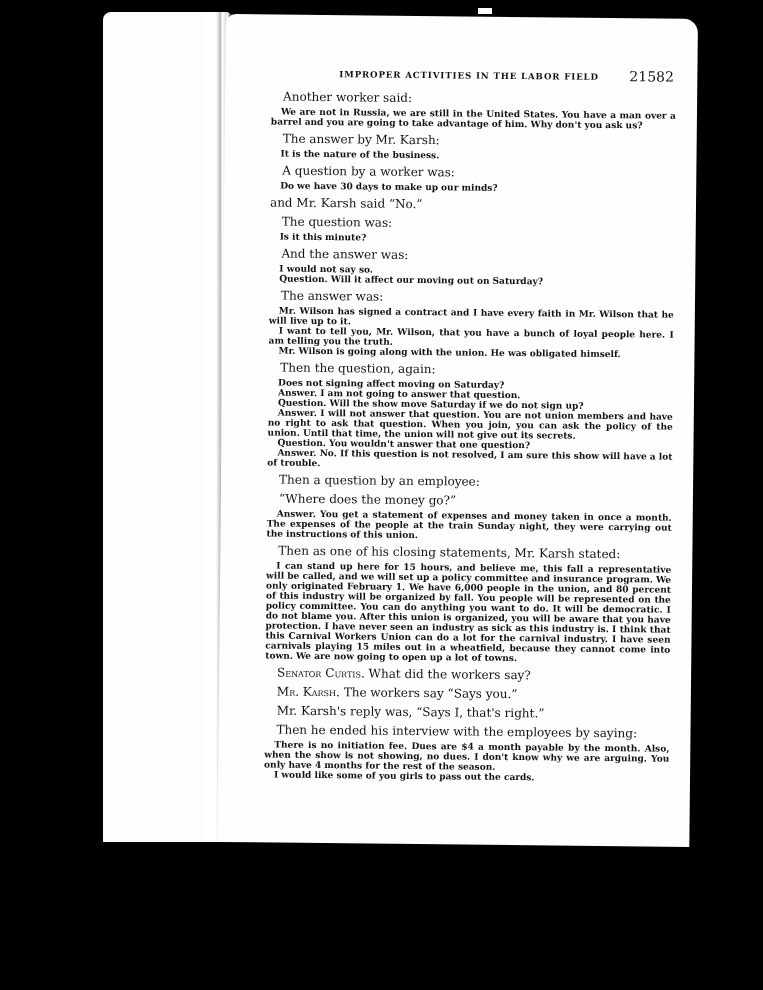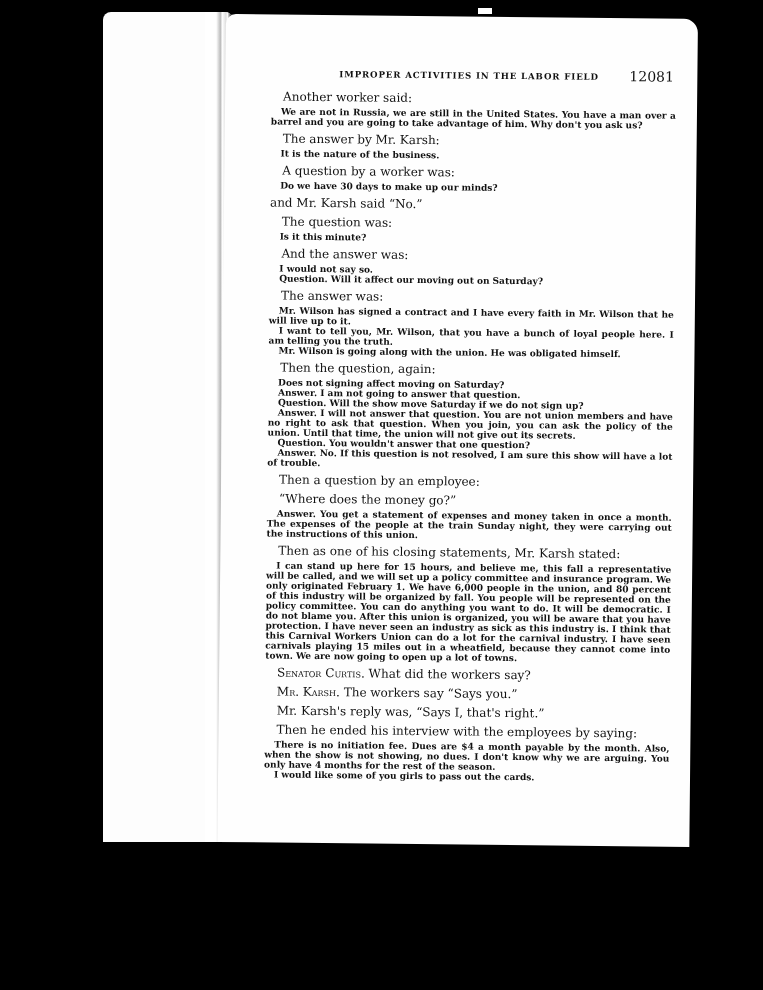--- a/index.html
+++ b/index.html
@@ -29,21 +29,21 @@
   <div class="left-text" id="left-text">
     
   </div>
   <div class="gutter"></div>
 </div>
 
 <div class="top-mark"></div>
 
 <div class="right-page">
   <div class="running-head">IMPROPER ACTIVITIES IN THE LABOR FIELD</div>
-  <div class="page-number">12081</div>
+  <div class="page-number">21582</div>
   <div class="rp-inner" id="rp-body" style="top:70px">
       <p class="q" style="margin-top: 5px; margin-bottom: 3px;">Another worker said:</p>
       <p class="p ind">We are not in Russia, we are still in the United States.  You have a man over a barrel and you are going to take advantage of him.  Why don't you ask us?</p>
       <p class="q" style="margin-top: 5px; margin-bottom: 3px;">The answer by Mr. Karsh:</p>
       <p class="p ind">It is the nature of the business.</p>
       <p class="q" style="margin-top: 5px; margin-bottom: 3px;">A question by a worker was:</p>
       <p class="p ind">Do we have 30 days to make up our minds?</p>
       <p class="q noind" style="margin-top: 5px; margin-bottom: 3px;">and Mr. Karsh said “No.”</p>
       <p class="q" style="margin-top: 5px; margin-bottom: 3px;">The question was:</p>
       <p class="p ind">Is it this minute?</p>

